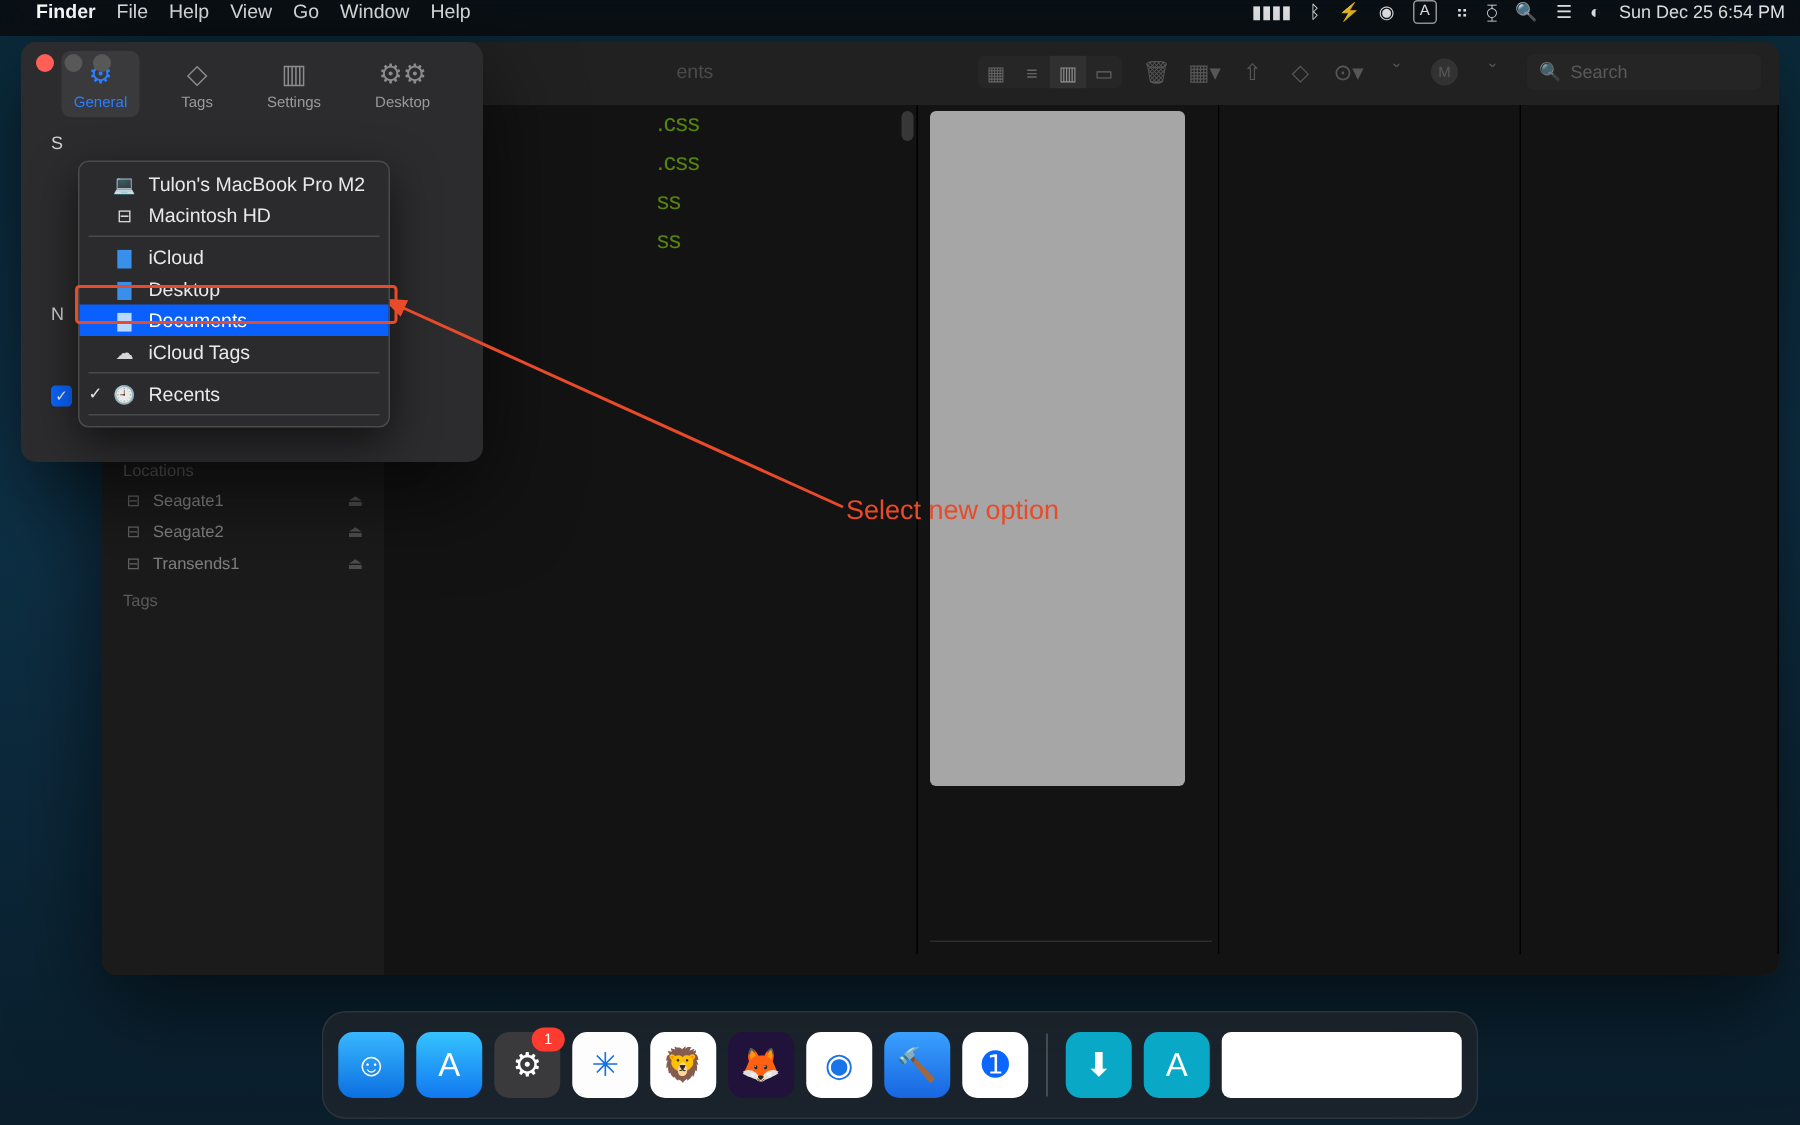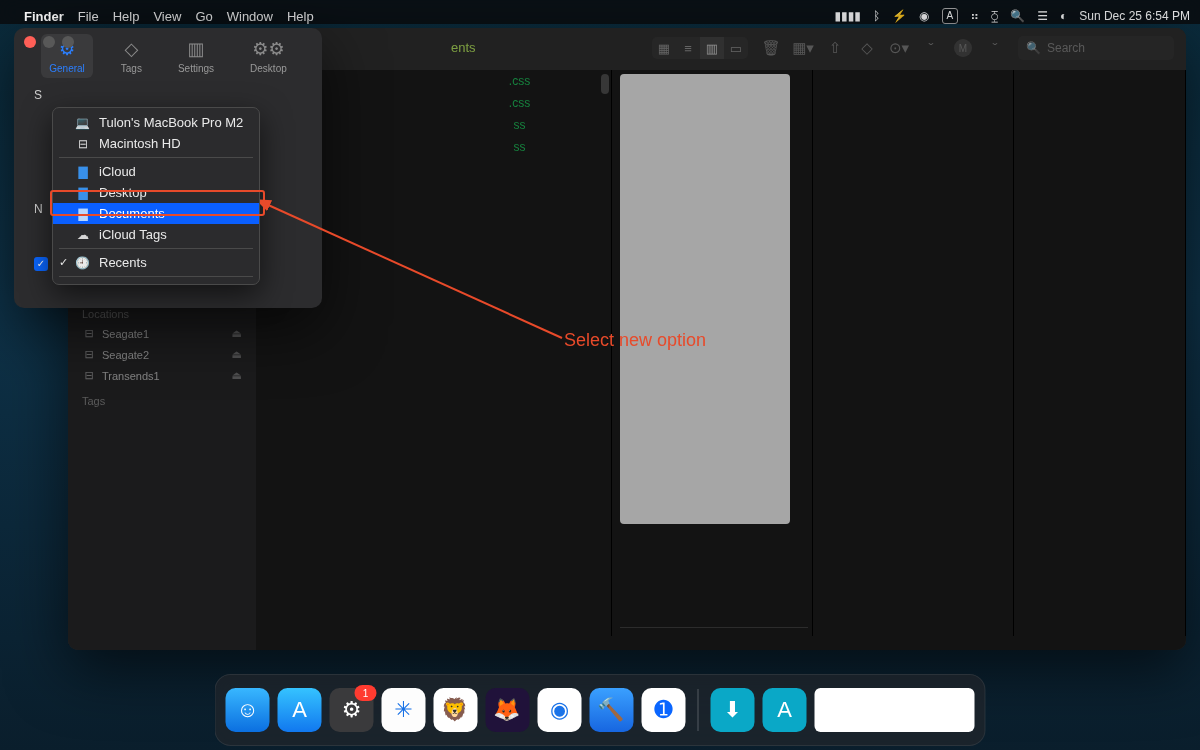--- a/index.html
+++ b/index.html
@@ -1,48 +1,48 @@
 <!DOCTYPE html>
 <html><head>
 <meta charset="utf-8">
 <style>
 html,body{margin:0;padding:0;width:1200px;height:750px;overflow:hidden;font-family:-apple-system,"Helvetica Neue",Arial,sans-serif;background:linear-gradient(180deg,#0a2a3a 0%,#0e3248 40%,#0a1e2c 100%);position:relative;color:#fff;font-size:13px;-webkit-font-smoothing:antialiased}
-.menubar{position:absolute;top:0;left:0;right:0;height:24px;background:rgba(10,10,12,.8);backdrop-filter:blur(10px);display:flex;align-items:flex-end;padding:0 10px;font-size:13px}
+.menubar{position:absolute;top:0;left:0;right:0;height:24px;background:rgba(10,10,12,.8);backdrop-filter:blur(10px);display:flex;align-items:flex-start;padding:0 10px;font-size:13px}
 .menubar .apple{margin-right:14px}
 .menubar .app{font-weight:700;margin-right:14px}
 .menubar .mitem{margin-right:14px;opacity:.9}
 .menubar .right{margin-left:auto;display:flex;align-items:center;gap:12px;font-size:12px}
 .menubar .right span{opacity:.9}
 .menubar .status-box{border:1px solid #aaa;border-radius:3px;padding:0 4px;font-size:10px;line-height:14px}
 .finder-window{position:absolute;left:68px;top:28px;width:1118px;height:622px;background:#272727;border-radius:10px;box-shadow:0 20px 60px rgba(0,0,0,.6);display:flex;overflow:hidden}
 .finder-window .dim{position:absolute;inset:0;background:rgba(0,0,0,.35);z-index:5;pointer-events:none}
 .fw-sidebar{width:172px;background:#2a2a2c;padding:40px 8px 8px 8px;display:flex;flex-direction:column;gap:2px;font-size:11px;color:#999}
 .fw-sidebar .sec{margin:8px 0 2px 6px;color:#8a8a8a;font-size:11px}
 .fw-sidebar .row{display:flex;align-items:center;gap:6px;padding:3px 6px;color:#c8c8c8;border-radius:4px}
 .fw-sidebar .row .ico{width:14px;text-align:center;opacity:.7}
 .fw-sidebar .eject{margin-left:auto;opacity:.5}
 .fw-main{flex:1;background:#1e1e1e;position:relative}
 .fw-toolbar{height:42px;display:flex;align-items:center;padding:0 10px;gap:10px;background:#333}
 .traffic{display:flex;gap:7px;position:absolute;left:12px;top:14px}
 .tl{width:12px;height:12px;border-radius:50%}
 .tl.r{background:#ff5f57}.tl.y{background:#585858}.tl.g{background:#585858}
-.fw-title{position:absolute;left:195px;top:12px;color:#bef264;font-weight:500}
+.fw-title{position:absolute;left:195px;top:12px;color:#737373;font-weight:500}
 .fw-tools-right{position:absolute;right:12px;top:8px;display:flex;align-items:center;gap:14px;color:#9a9a9a}
 .tb-ico{width:18px;height:18px;display:flex;align-items:center;justify-content:center;font-size:15px;opacity:.8}
 .tb-seg{display:flex;border-radius:5px;overflow:hidden}
 .tb-seg .seg{width:24px;height:22px;display:flex;align-items:center;justify-content:center;background:#3b3b3b;color:#9a9a9a;font-size:13px}
 .tb-seg .seg.active{background:#4a4a4a;color:#ddd}
 .search-field{width:140px;height:24px;background:#3a3a3a;border-radius:5px;display:flex;align-items:center;padding:0 8px;color:#888;font-size:12px;gap:6px}
 .fw-columns{position:absolute;top:42px;left:172px;right:0;bottom:14px;display:flex;background:#1e1e1e}
 .col{border-right:1px solid #000;background:#1e1e1e;position:relative}
 .col1{width:183px}
 .col2{width:200px}
 .col3{width:200px}
 .col4{flex:1}
-.col .file-row{padding:4px 10px;color:#22c55e;font-size:12px;text-align:center}
+.col .file-row{padding:4px 10px;color:#84cc16;font-size:16px;text-align:left}
 .thumb{position:absolute;top:4px;left:8px;width:170px;height:450px;background:#fff;border-radius:4px}
 .doc-line{border-top:1px solid #444;padding:4px 10px;font-size:11px;color:#888;width:168px;overflow:hidden}
 
 .col1::before{content:"";position:absolute;top:4px;right:2px;width:8px;height:20px;background:#555;border-radius:4px}
 
 .settings{position:absolute;left:14px;top:28px;width:308px;height:280px;background:#2c2c2e;border-radius:10px;box-shadow:0 20px 60px rgba(0,0,0,.6);z-index:20}
 .settings .tl.r{background:#ff5f57}.settings .tl.y{background:#585858}.settings .tl.g{background:#585858}
 .settings .titlebar{height:28px;display:flex;align-items:center;justify-content:center;font-weight:600;font-size:13px;color:#e6e6e6;position:relative}
 .settings .traffic{left:10px;top:8px}
 .settings .tabs{display:flex;justify-content:center;gap:20px;padding:6px 0 10px 0}

